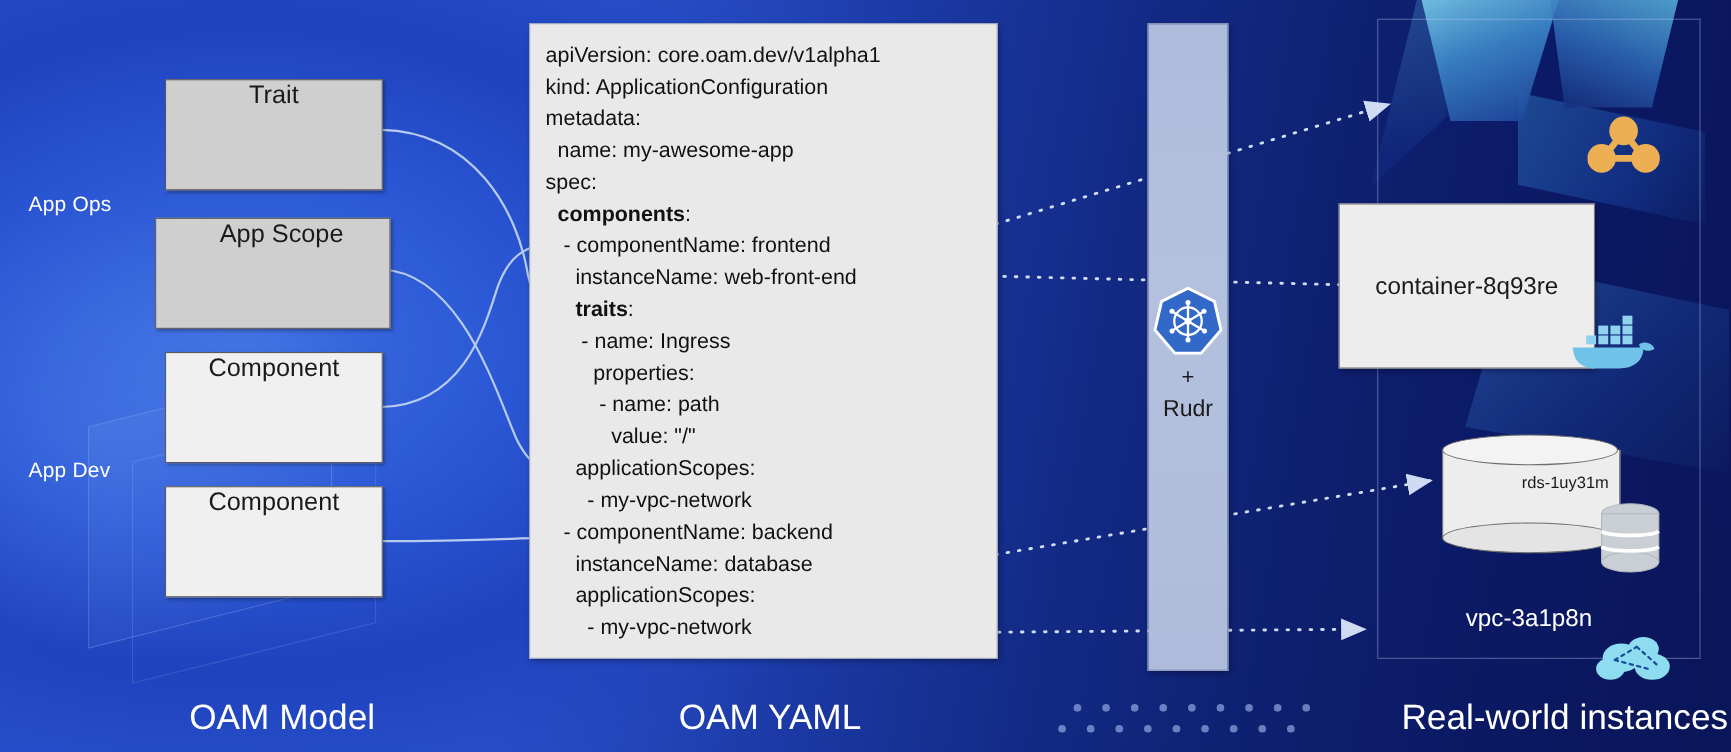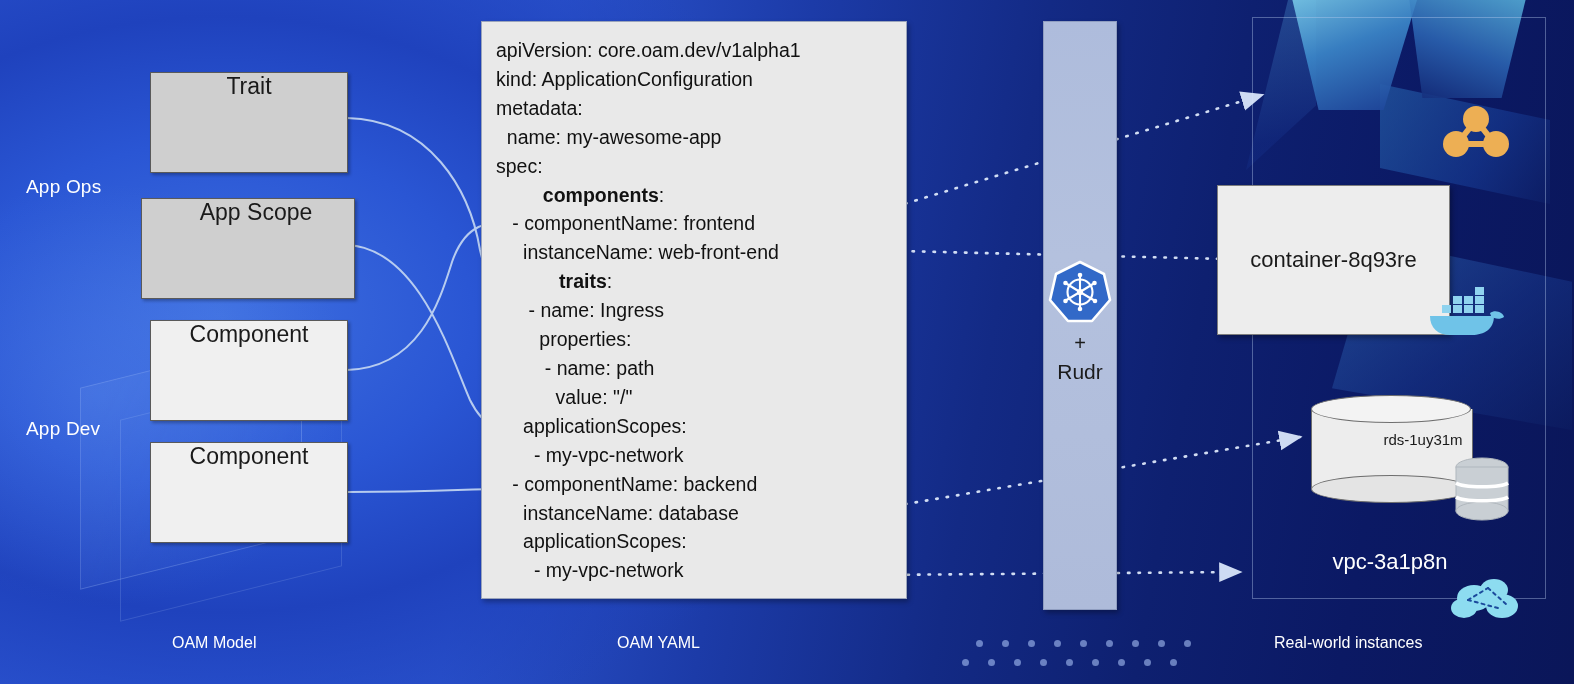--- a/index.html
+++ b/index.html
@@ -115,21 +115,21 @@
     padding: 14px 0 0 14px;
   }
   #yaml-code {
     margin: 0;
     font-family: "Liberation Sans", sans-serif;
     font-size: 19.5px;
     line-height: 28.9px;
     color: #111;
     white-space: pre;
   }
-  #yaml-code b { font-weight: bold; margin-left: 36px; }
+  #yaml-code b { font-weight: bold; }
 
   
   #rudr-col {
     position: absolute;
     left: 1043px; top: 21px; width: 74px; height: 589px;
     background: linear-gradient(180deg, #aebcdc 0%, #b4c1de 40%, #aebbda 100%);
     border: 1px solid #8f9dc0;
     box-shadow: 2px 3px 5px rgba(0,0,0,.30);
     box-sizing: border-box;
   }
@@ -178,21 +178,21 @@
     text-align: center; color: #1a1a1a; font-size: 15px; margin-left: 31px;
   }
 
   #label-vpc {
     position: absolute; left: 1300px; top: 549px; width: 180px;
     text-align: center; color: #ffffff; font-size: 22px;
   }
 
   
   .caption {
-    position: absolute; color: #ffffff; font-size: 16px;
+    position: absolute; color: #ffffff; font-size: 32px;
   }
   #cap-model { left: 172px;  top: 634px; }
   #cap-yaml  { left: 617px;  top: 634px; }
   #cap-real  { left: 1274px; top: 634px; }
 
   svg.overlay {
     position: absolute; left: 0; top: 0; width: 1574px; height: 684px;
     pointer-events: none;
   }
 </style>

